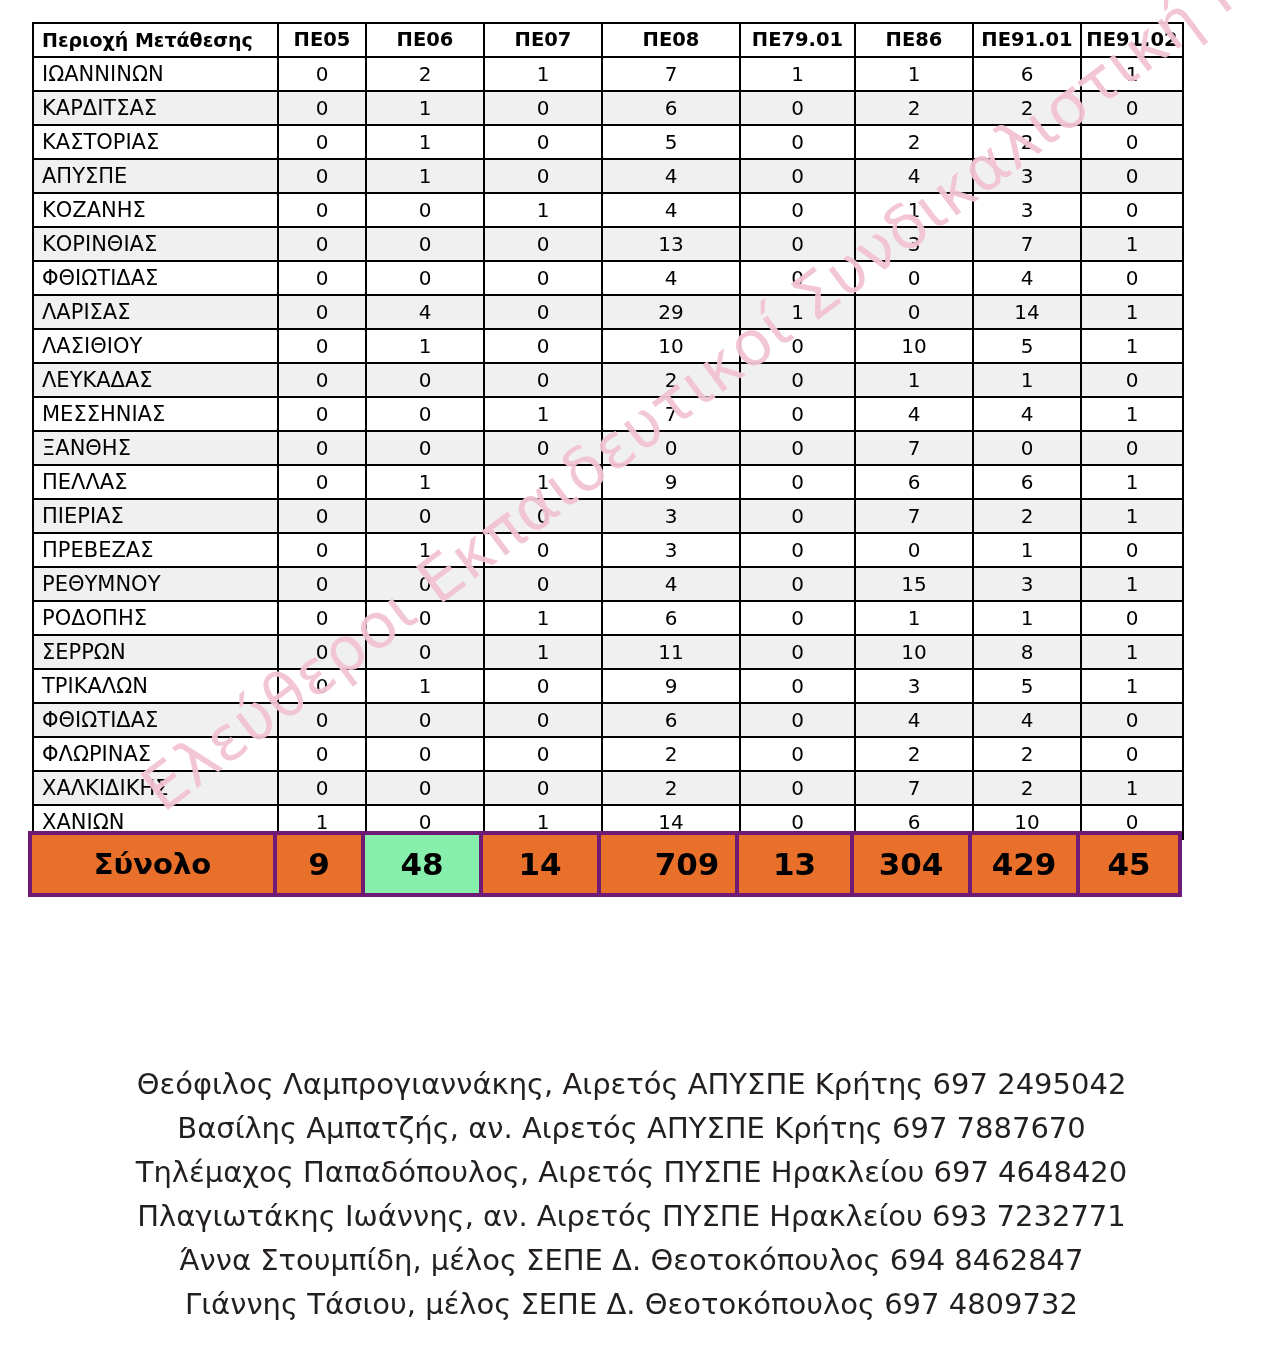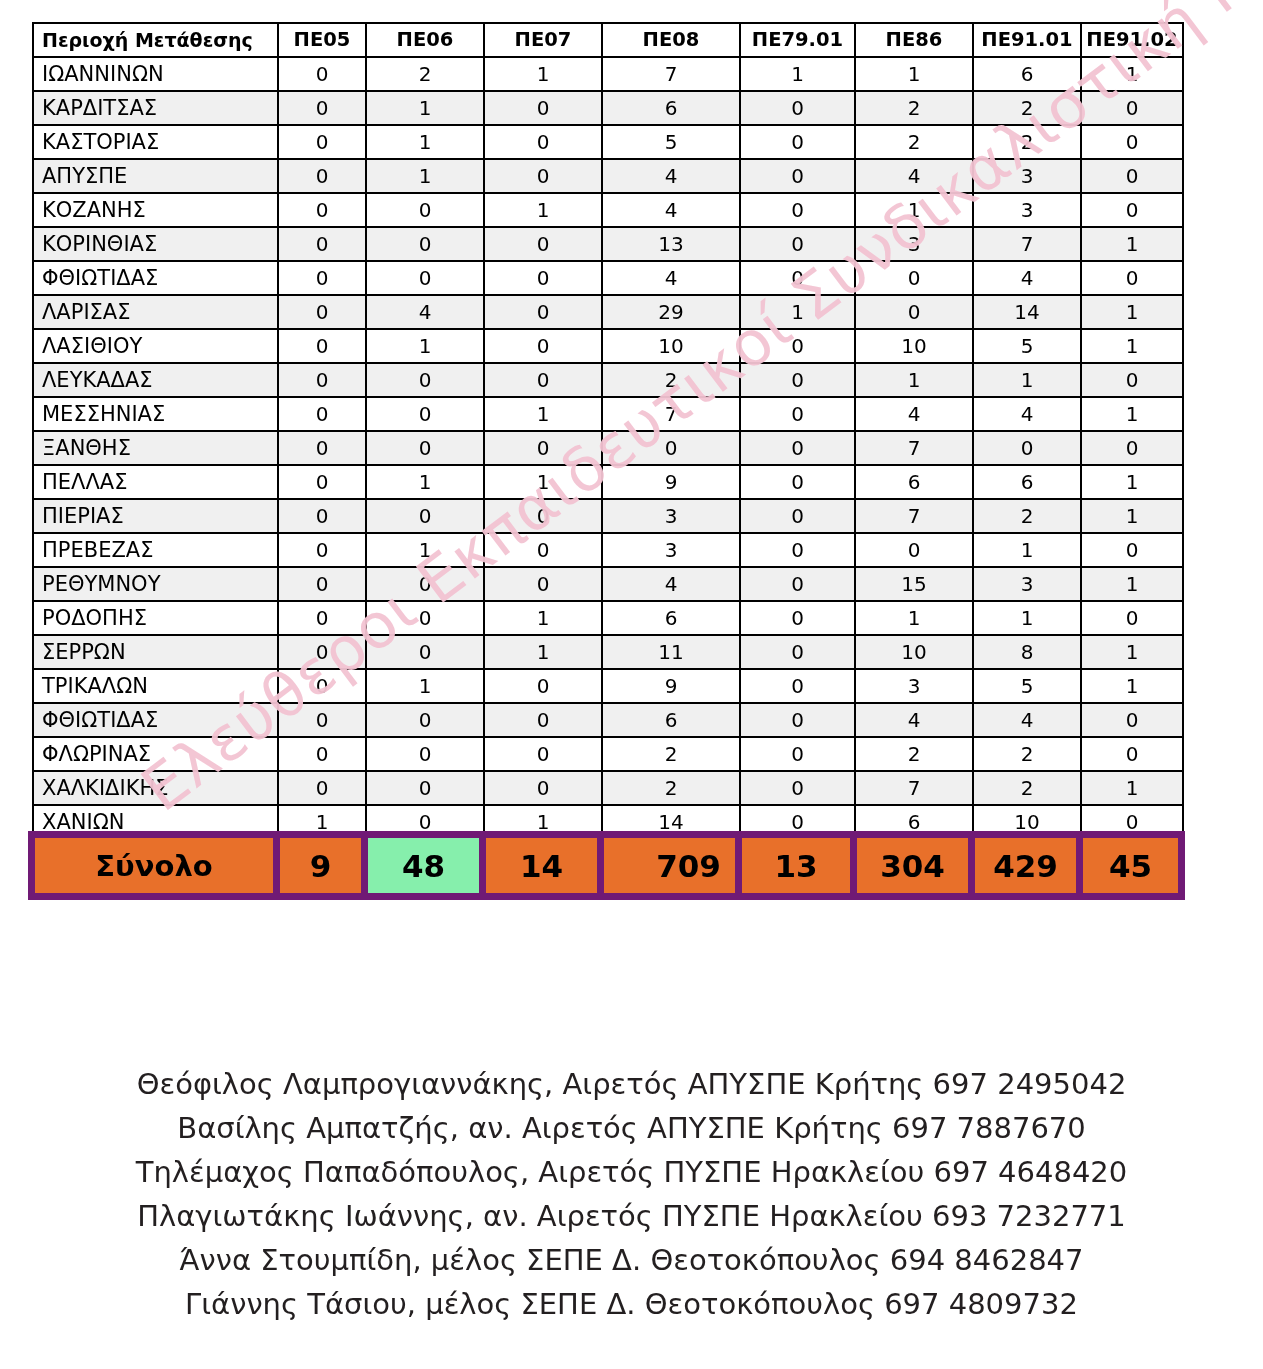--- a/index.html
+++ b/index.html
@@ -110,21 +110,21 @@
     top: 831px;
     width: 1087px;
     z-index: 2;
   }
   table.totals-table {
     border-collapse: collapse;
     width: 1087px;
     table-layout: fixed;
   }
   table.totals-table td {
-    border: 7px solid #701a75;
+    border: 4px solid #701a75;
     background-color: #e8702a;
     height: 62px;
     text-align: center;
     vertical-align: middle;
     font-weight: bold;
     font-size: 31px;
     font-family: "DejaVu Sans", "Liberation Sans", sans-serif;
   }
   table.totals-table td.totals-label {
     font-size: 29px;

